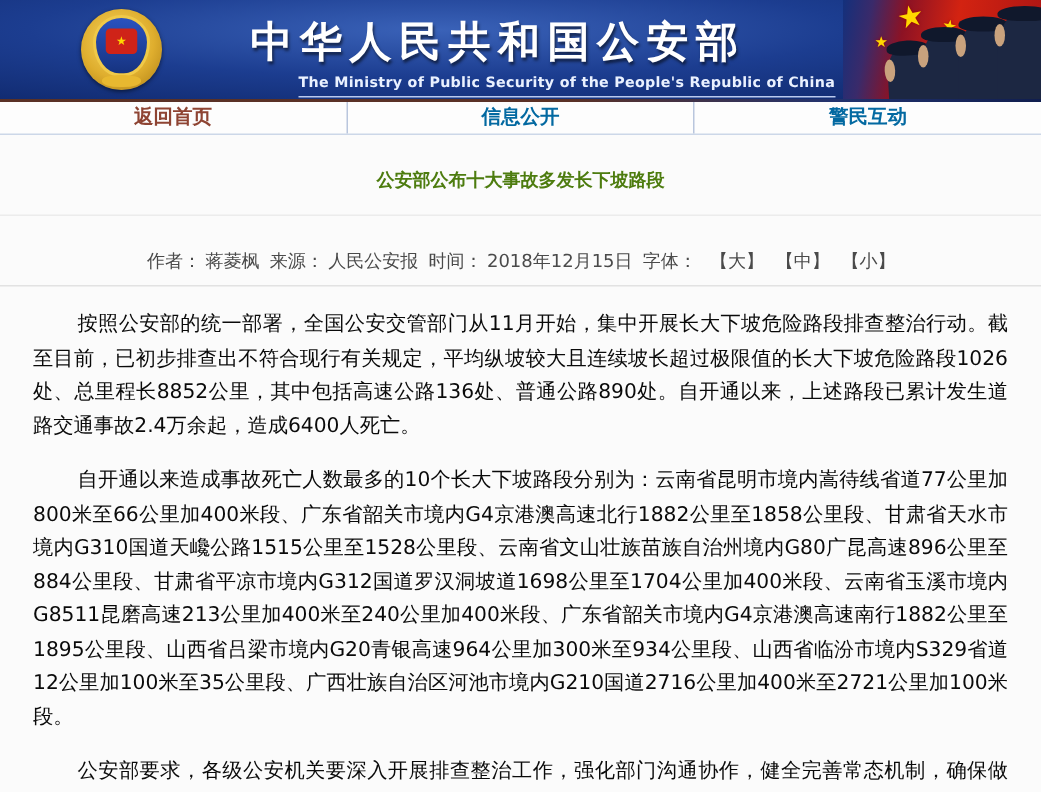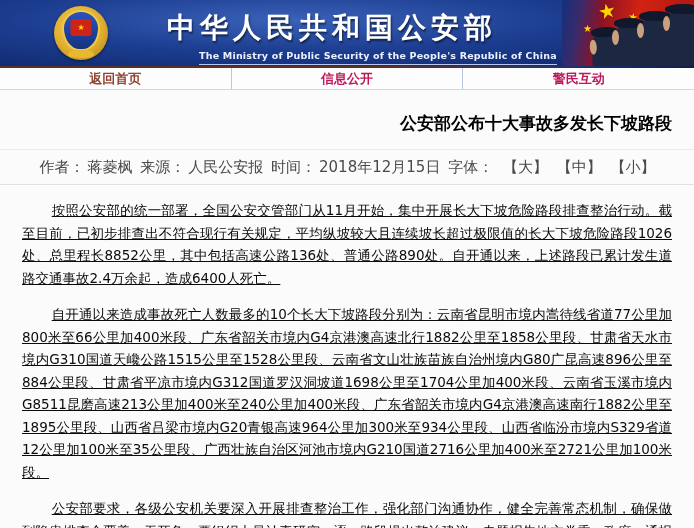--- a/index.html
+++ b/index.html
@@ -85,42 +85,42 @@
   }
 
   
   .main-nav {
     display: flex; height: 22px; background: #fdfdfd;
     border-bottom: 1px solid #ccd7e8;
   }
   .main-nav a {
     flex: 1; text-align: center; line-height: 21px;
     font-size: 13px; font-weight: bold; text-decoration: none;
-    color: #be185d; border-right: 1px solid #b9c6dd; cursor: pointer;
+    color: #0369a1; border-right: 1px solid #b9c6dd; cursor: pointer;
   }
   .main-nav a:first-child { color: #8e4433; }
   .main-nav a:last-child { border-right: none; }
 
   
   .article { padding: 12px 22px 0; }
   .article-title {
-    text-align: right; color: #000000; font-size: 17px; font-weight: bold;
+    text-align: center; color: #4d7c0f; font-size: 12px; font-weight: bold;
     margin: 10px 0 14px;
   }
   .article-meta {
-    text-align: center; font-size: 15px; color: #4a4a4a;
+    text-align: center; font-size: 12px; color: #4a4a4a;
     border-top: 1px solid #ececec; border-bottom: 1px solid #e2e2e2;
-    margin: 0 -22px; padding: 8px 0 7px;
+    margin: 0 -22px; padding: 22px 0 7px;
     white-space: nowrap;
   }
   .article-meta .seg { margin: 0 3px; }
   .article-meta a { color: #4a4a4a; text-decoration: none; margin: 0 2px; cursor: pointer; }
   .article p {
     font-size: 13.5px; color: #0a0a0a; line-height: 22.5px;
-    text-indent: 2.2em; text-align: justify; margin: 14px 0; text-decoration: underline;
+    text-indent: 2.2em; text-align: justify; margin: 14px 0;
   }
 </style>
 </head>
 <body>
 
 <header class="site-header">
   <div class="badge">
     <div class="badge-wreath"></div>
     <div class="badge-shield">
       <div class="badge-emblem">★</div>

